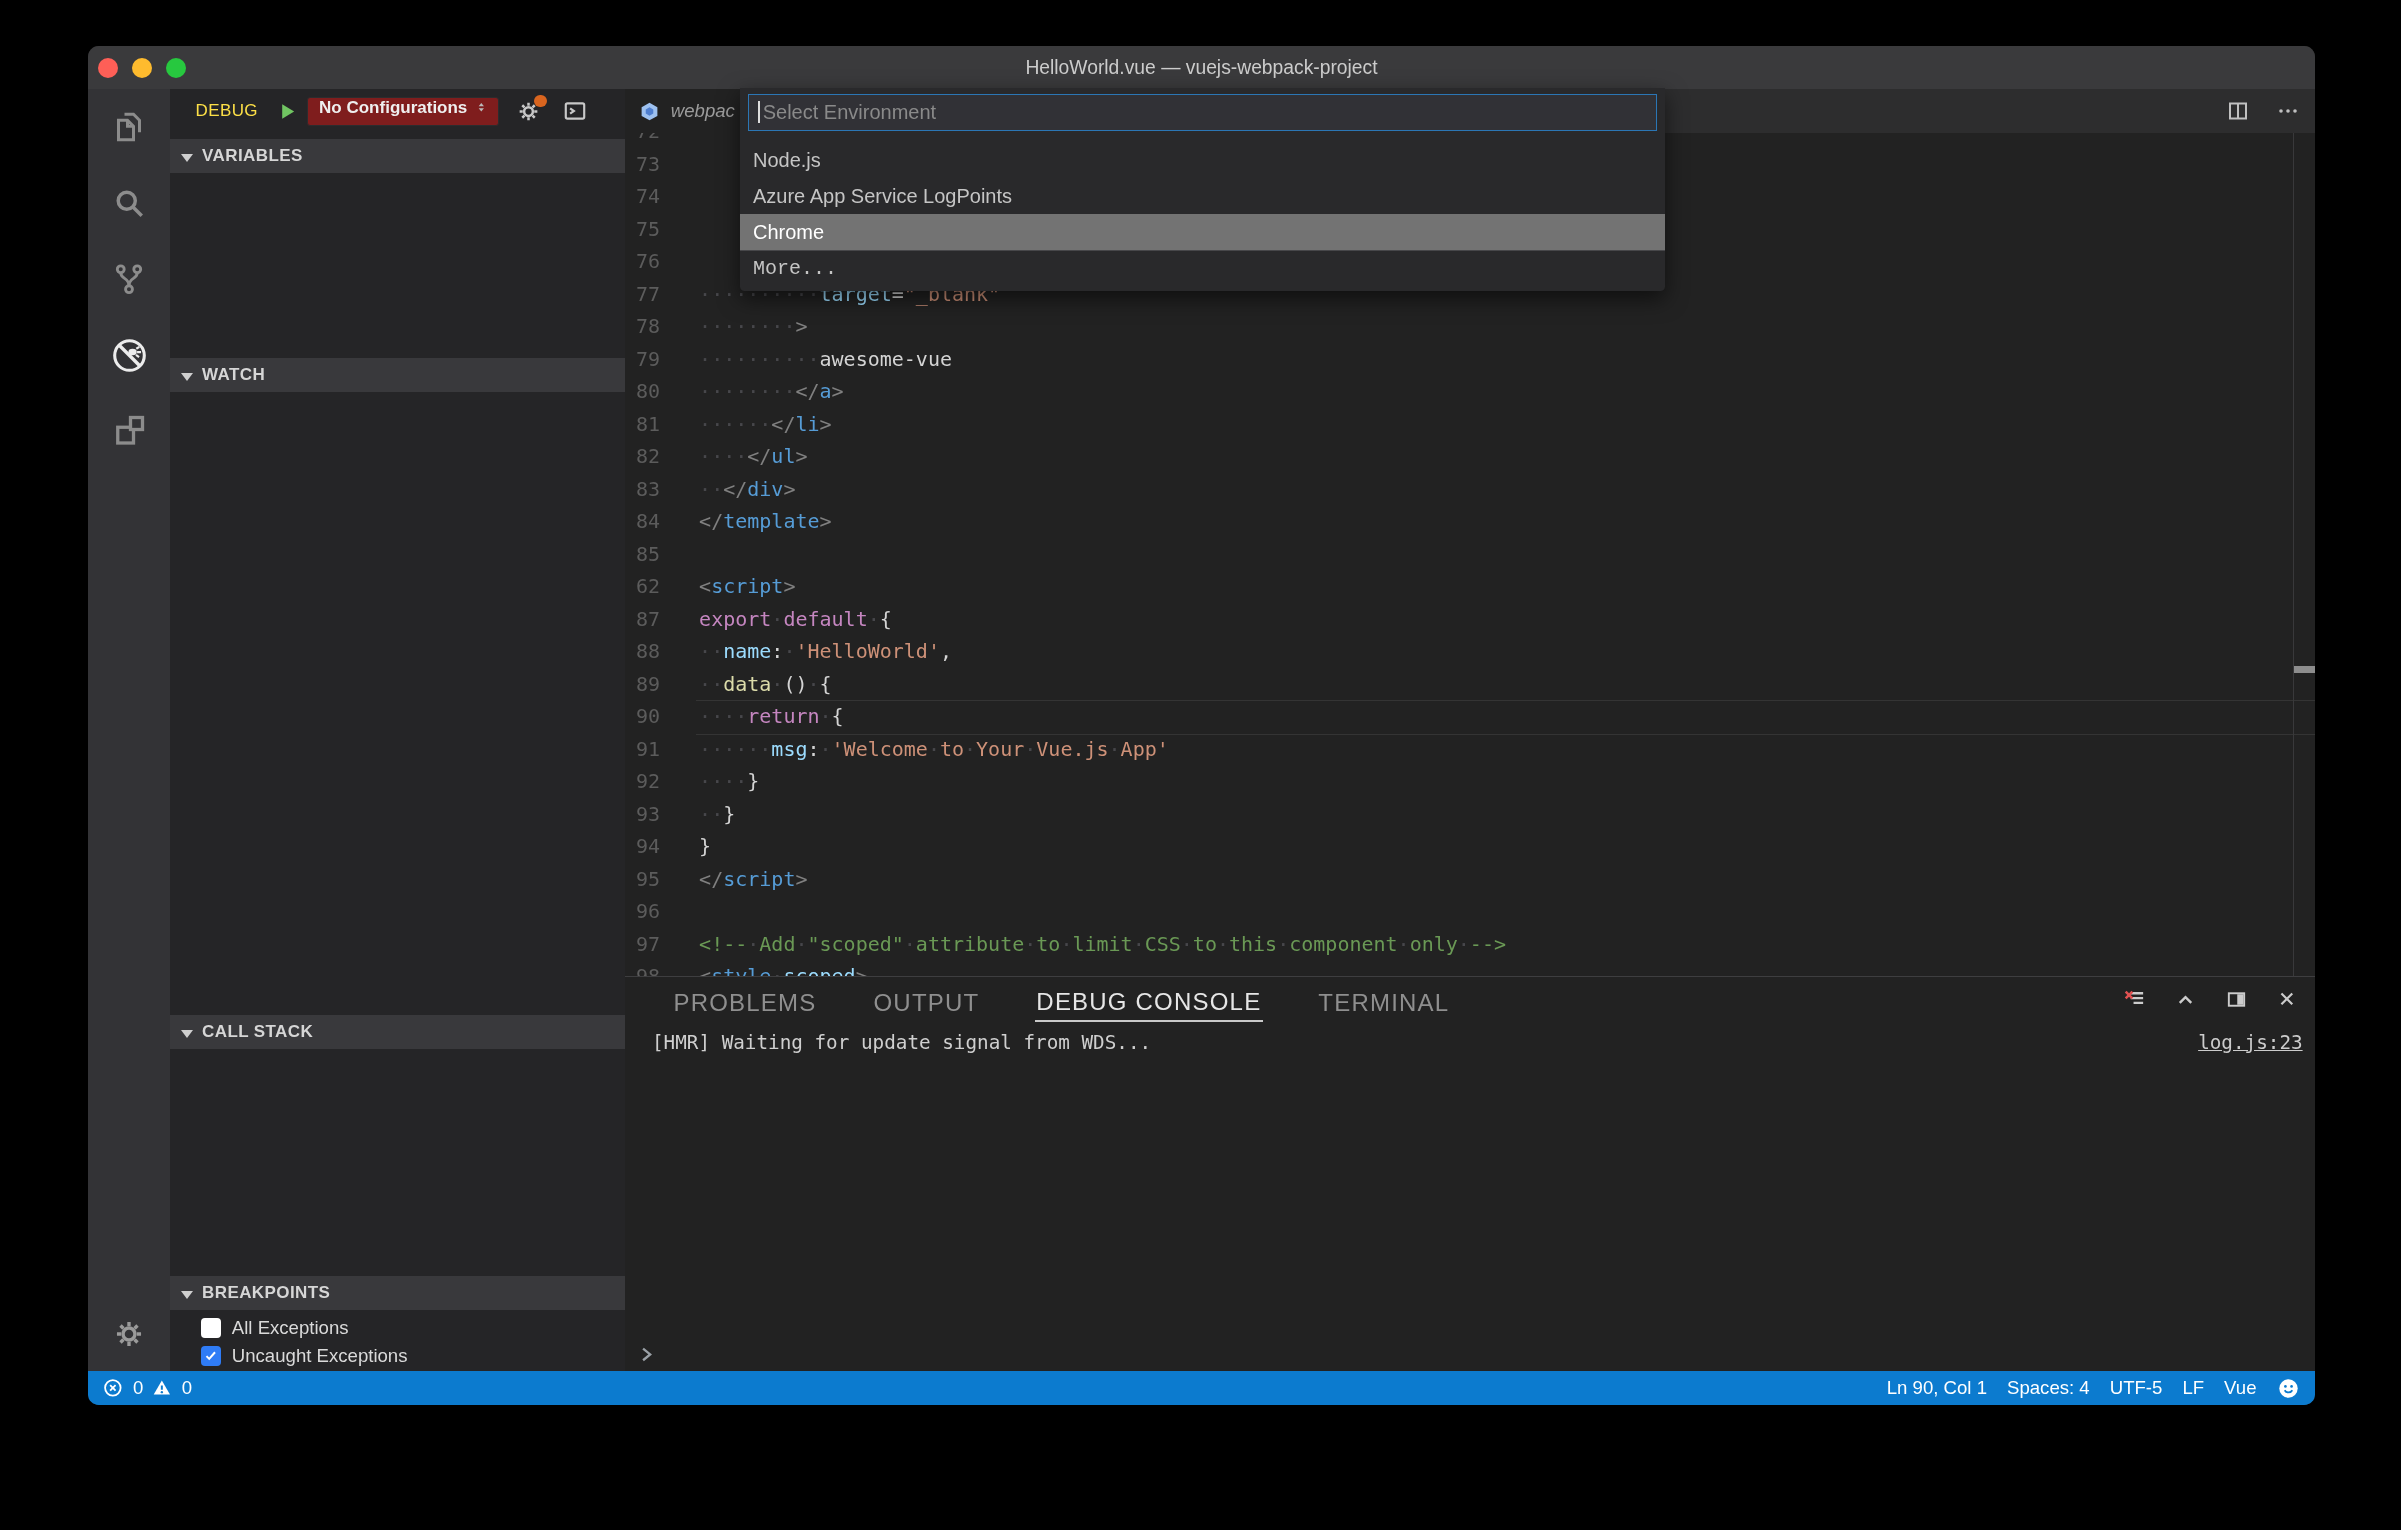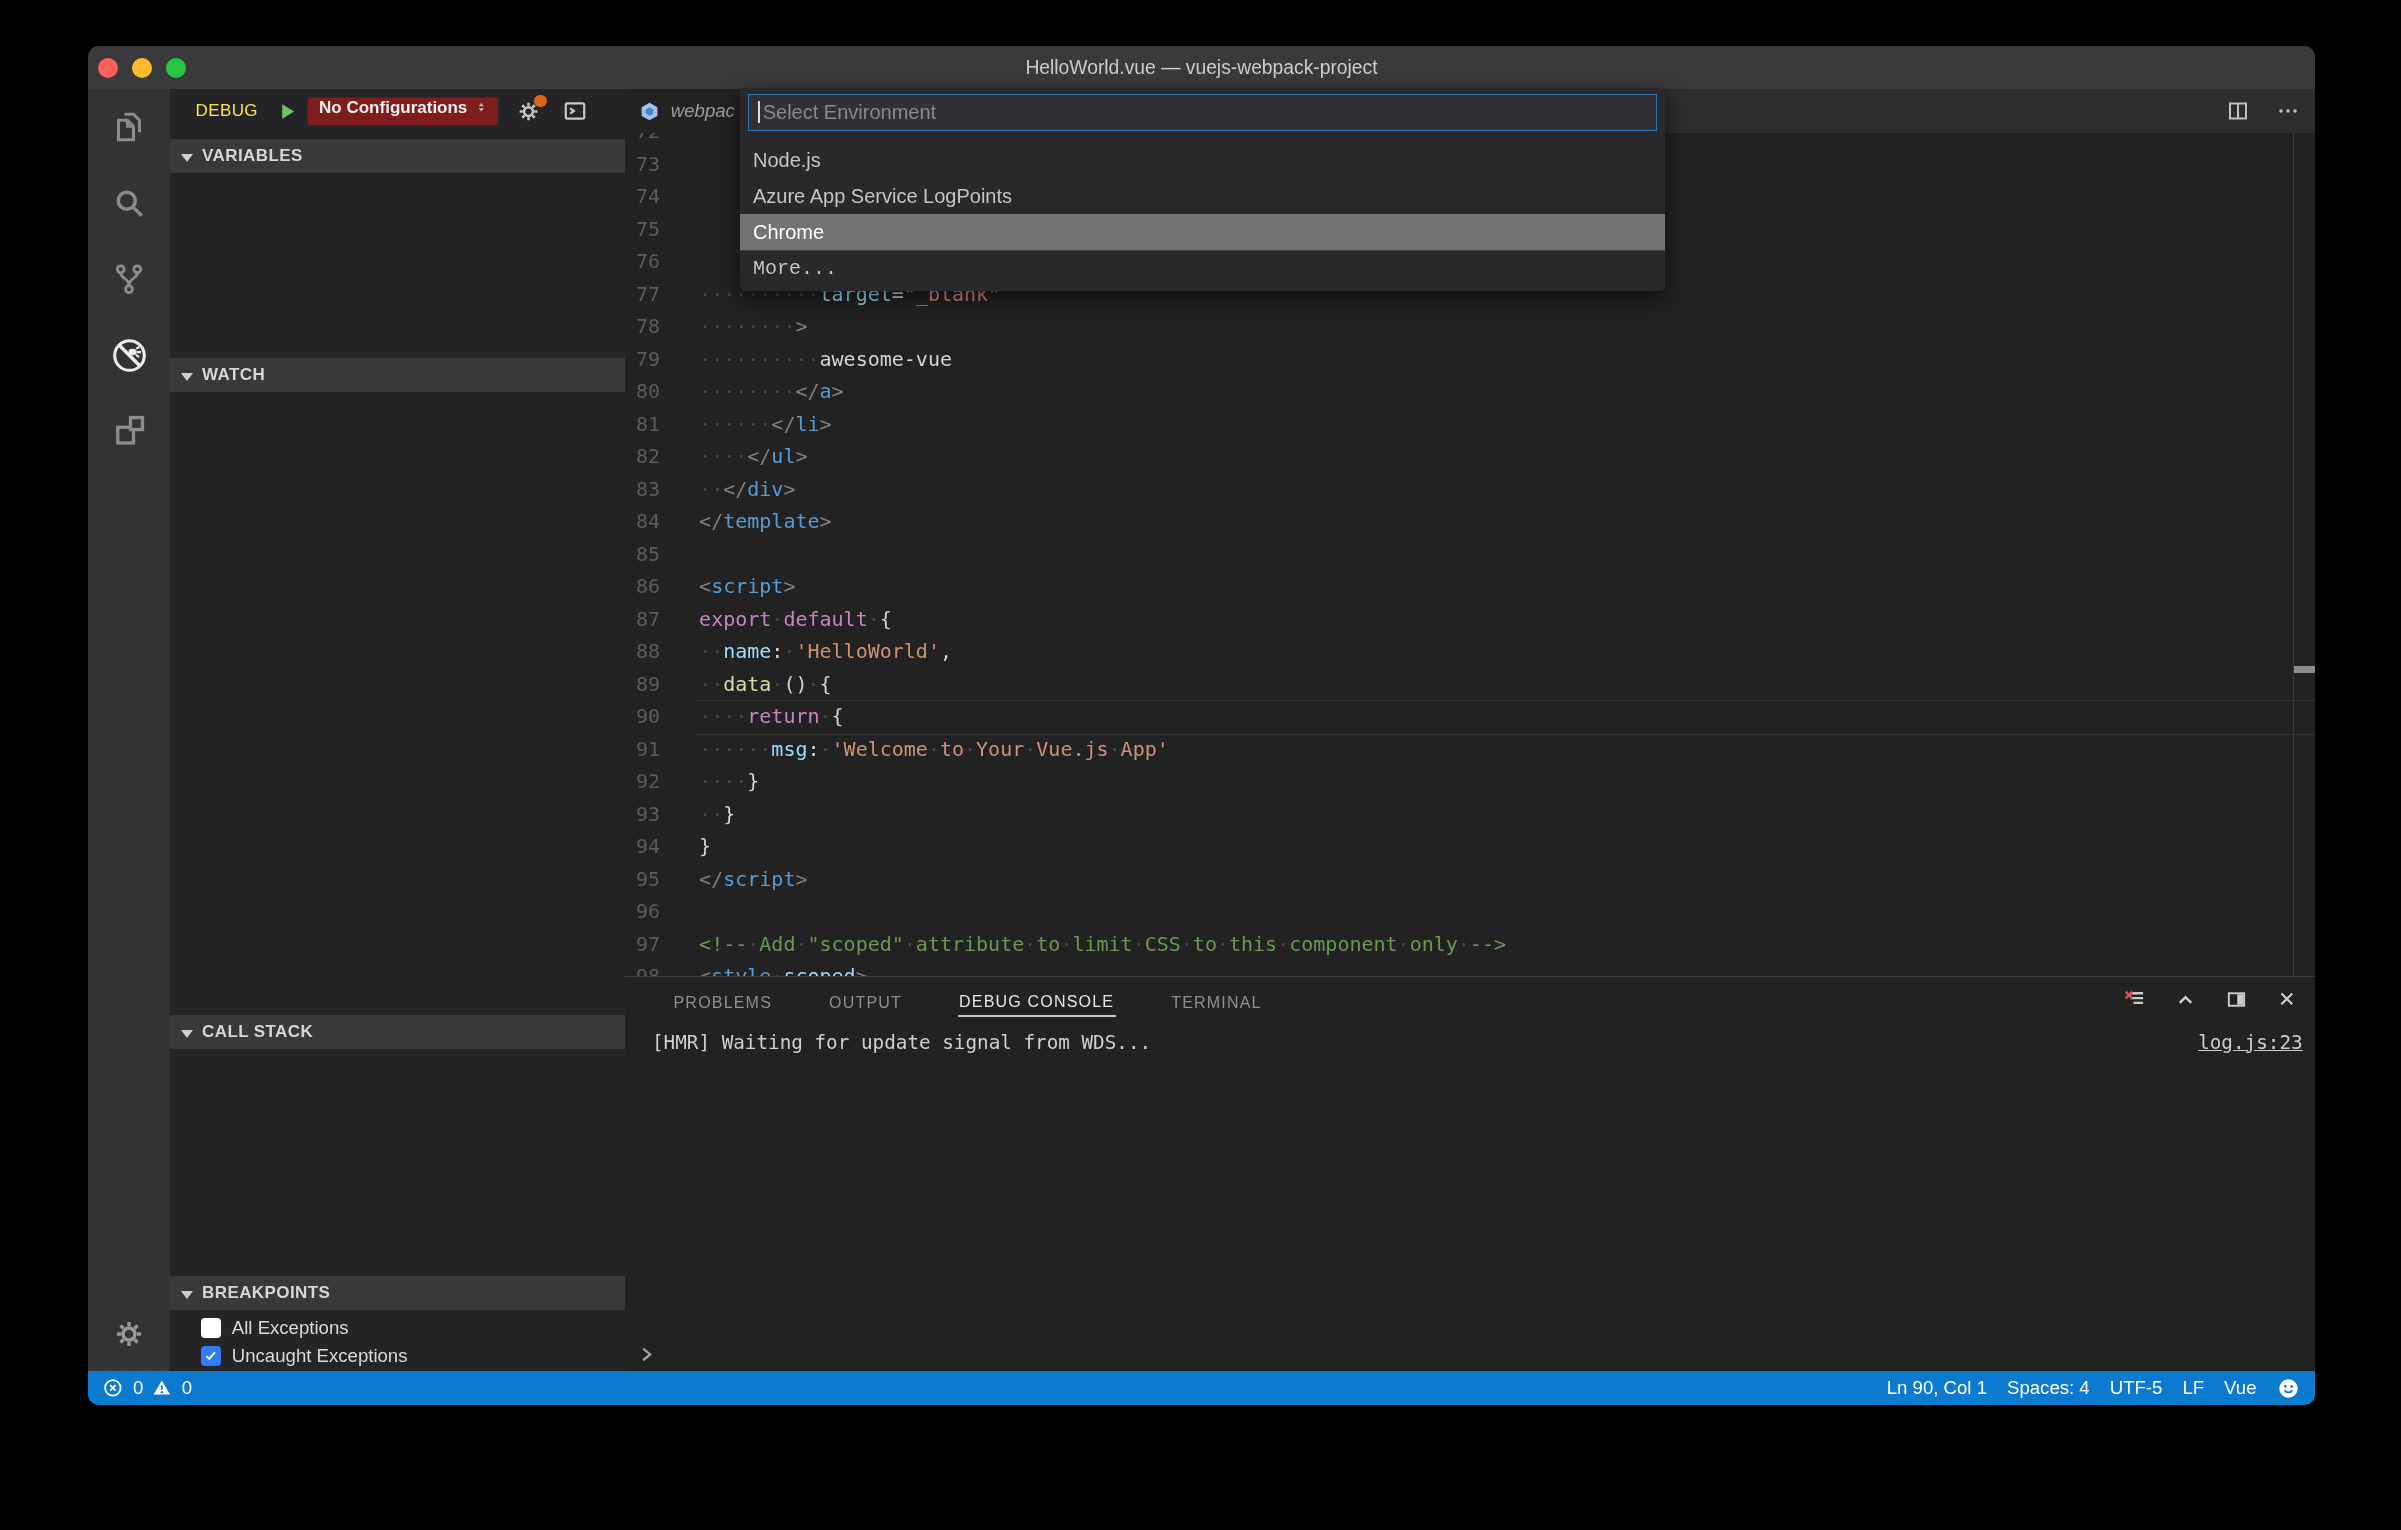--- a/index.html
+++ b/index.html
@@ -68,21 +68,21 @@
     border-top:1.5px solid #343434; border-bottom:1.5px solid #343434; pointer-events:none; }
   .tok-ws { color:#47474b; } .tok-tag { color:#569cd6; } .tok-punct { color:#808080; }
   .tok-attr { color:#9cdcfe; } .tok-key { color:#9cdcfe; } .tok-str { color:#ce9178; }
   .tok-kw { color:#c586c0; } .tok-fn { color:#dcdcaa; } .tok-plain { color:#d4d4d4; } .tok-comment { color:#6a9955; }
   .ruler { position:absolute; top:0; bottom:0; right:0; width:22.4px; border-left:1.5px solid #39393b; }
   .ruler-mark { position:absolute; left:0; right:0; top:533px; height:7px; background:#8d8d8d; }
 
   
   .panel { flex:1; border-top:1.5px solid #3e3e40; position:relative; background:#222222; }
   .panel-tabs { height:48px; display:flex; align-items:center; padding-left:47px; gap:54px; }
-  .ptab { color:#8f8f8f; font-size:16px; letter-spacing:1.2px; padding:7.7px 1.5px 4.6px; cursor:pointer; }
+  .ptab { color:#8f8f8f; font-size:24px; letter-spacing:1.2px; padding:7.7px 1.5px 4.6px; cursor:pointer; }
   .ptab.active { color:#e6e6e6; border-bottom:2.3px solid #c9c9c9; }
   .panel-actions { position:absolute; right:17px; top:10.8px; display:flex; align-items:center; gap:28px; }
   .console-row { display:flex; align-items:center; height:28px; margin-top:3.1px; padding:0 12.4px 0 27px;
     font-family:"DejaVu Sans Mono", monospace; font-size:19.3px; color:#cfcfcf; }
   .console-text { flex:1; white-space:pre; }
   .console-link { color:#cccccc; text-decoration:underline; }
   .prompt-row { position:absolute; left:0; right:0; bottom:0; height:34px; display:flex; align-items:center; padding-left:10.8px; }
 
   
   .statusbar { height:34px; background:#0c7bcf; display:flex; align-items:center; color:#fff; font-size:18.6px; }
@@ -306,21 +306,21 @@
             </div>
             <div class="line">
               <div class="num">84</div>
               <div class="txt"><span class="tok-punct">&lt;/</span><span class="tok-tag">template</span><span class="tok-punct">&gt;</span></div>
             </div>
             <div class="line">
               <div class="num">85</div>
               <div class="txt"></div>
             </div>
             <div class="line">
-              <div class="num">86</div>
+              <div class="num">62</div>
               <div class="txt"><span class="tok-punct">&lt;</span><span class="tok-tag">script</span><span class="tok-punct">&gt;</span></div>
             </div>
             <div class="line">
               <div class="num">87</div>
               <div class="txt"><span class="tok-kw">export</span><span class="tok-ws">·</span><span class="tok-kw">default</span><span class="tok-ws">·</span><span class="tok-plain">{</span></div>
             </div>
             <div class="line">
               <div class="num">88</div>
               <div class="txt"><span class="tok-ws">··</span><span class="tok-key">name</span><span class="tok-plain">:</span><span class="tok-ws">·</span><span class="tok-str">'HelloWorld'</span><span class="tok-plain">,</span></div>
             </div>

